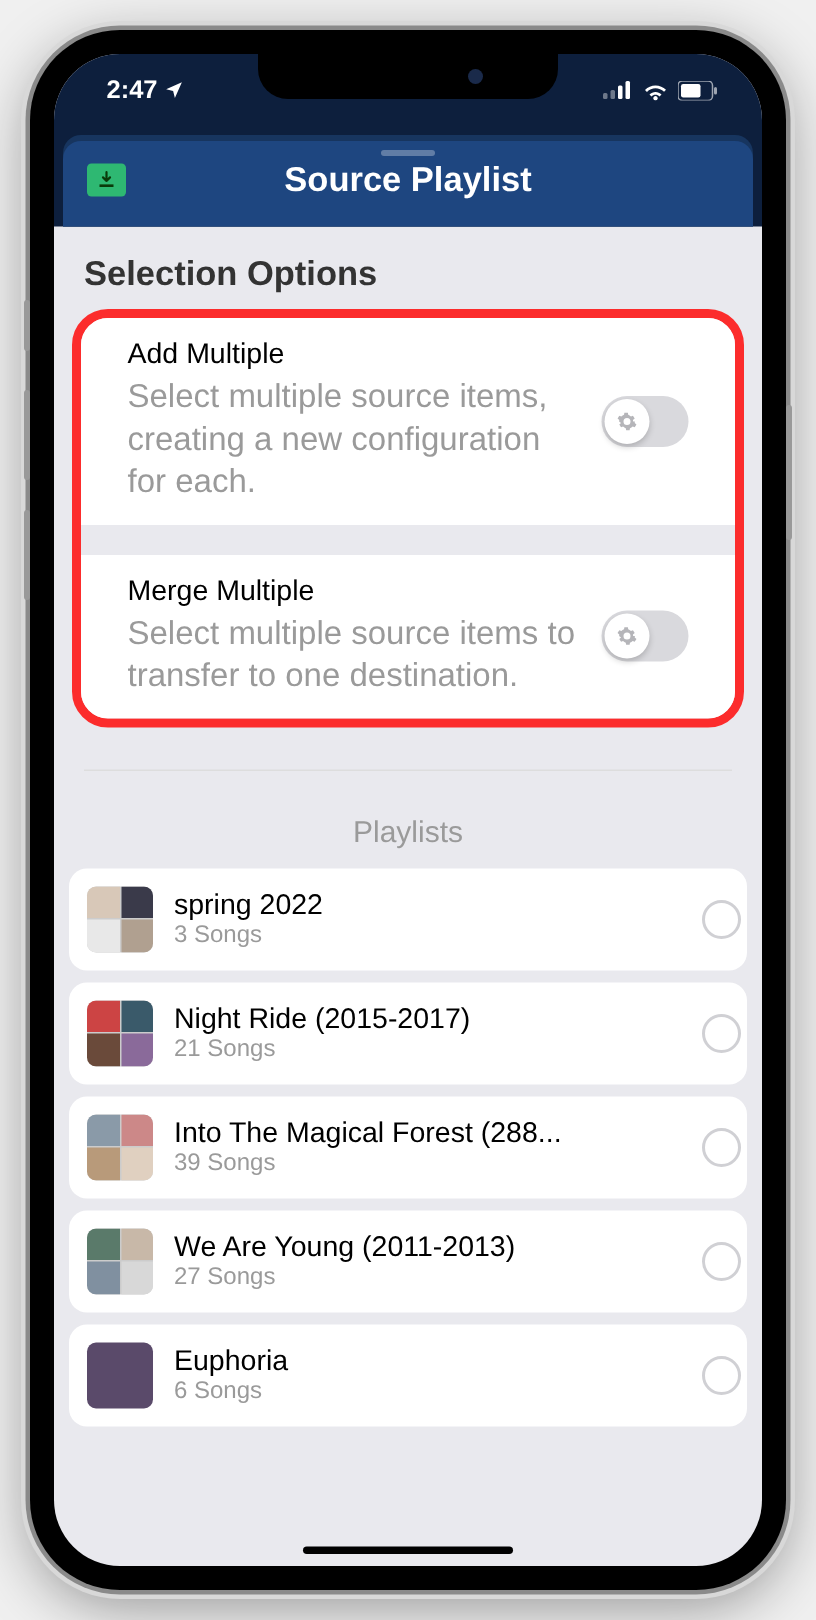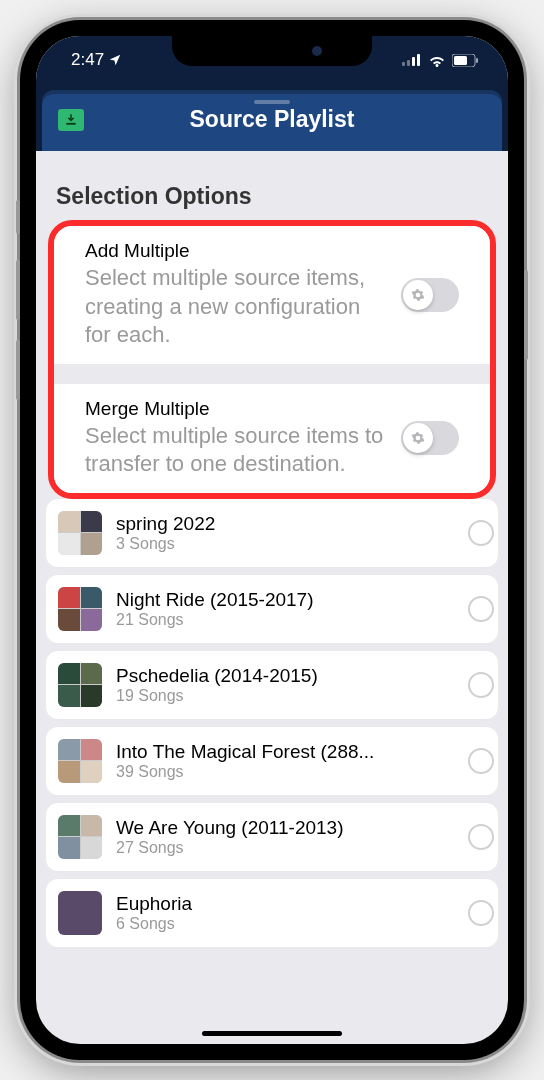--- a/index.html
+++ b/index.html
@@ -54,21 +54,21 @@
       border-radius: 50%;
     }
     .status-bar {
       height: 48px;
       background: #0d1f3d;
       display: flex;
       justify-content: space-between;
       align-items: center;
       padding: 0 30px 0 35px;
       color: #fff;
-      font-weight: 400;
+      font-weight: 700;
       font-size: 17px;
     }
     .status-left {
       display: flex;
       align-items: center;
       gap: 4px;
     }
     .status-right {
       display: flex;
       align-items: center;
@@ -124,21 +124,21 @@
       font-weight: 600;
       margin-right: 26px;
     }
     .content {
       padding: 0 10px;
     }
     .section-title {
       font-size: 23px;
       font-weight: 700;
       color: #333;
-      padding: 32px 10px 10px 10px;
+      padding: 18px 10px 10px 10px;
     }
     .highlight-box {
       border: 6px solid #fc2c2c;
       border-radius: 24px;
       padding: 0;
       overflow: hidden;
       margin: 0 2px;
     }
     .option-row {
       background: #fff;
@@ -344,20 +344,21 @@
           <div class="toggle">
             <div class="toggle-knob">
               <svg viewBox="0 0 24 24">
                 <path d="M12 8a4 4 0 100 8 4 4 0 000-8zm9 4a9 9 0 01-.2 1.8l2 1.5-2 3.4-2.3-.9a9 9 0 01-3.1 1.8l-.4 2.4h-4l-.4-2.4a9 9 0 01-3.1-1.8l-2.3.9-2-3.4 2-1.5A9 9 0 013 12a9 9 0 01.2-1.8l-2-1.5 2-3.4 2.3.9a9 9 0 013.1-1.8L9 2h4l.4 2.4a9 9 0 013.1 1.8l2.3-.9 2 3.4-2 1.5c.1.6.2 1.2.2 1.8z"></path>
               </svg>
             </div>
           </div>
         </div>
       </div>
 
+      <div class="playlists-label">Playlists</div>
 
       <div id="playlist-list">
           <div class="playlist-item">
             <div class="playlist-art">
               <div class="art-tile" style="background: rgb(216, 200, 184);"></div>
               <div class="art-tile" style="background: rgb(58, 58, 74);"></div>
               <div class="art-tile" style="background: rgb(232, 232, 232);"></div>
               <div class="art-tile" style="background: rgb(176, 160, 144);"></div>
             </div>
             <div class="playlist-info">
@@ -374,33 +375,20 @@
               <div class="art-tile" style="background: rgb(138, 106, 154);"></div>
             </div>
             <div class="playlist-info">
               <div class="playlist-name">Night Ride (2015-2017)</div>
               <div class="playlist-count">21 Songs</div>
             </div>
             <div class="radio"></div>
           </div>
           <div class="playlist-item">
             <div class="playlist-art">
-              <div class="art-tile" style="background: rgb(42, 74, 58);"></div>
-              <div class="art-tile" style="background: rgb(90, 106, 74);"></div>
-              <div class="art-tile" style="background: rgb(58, 90, 74);"></div>
-              <div class="art-tile" style="background: rgb(42, 58, 42);"></div>
-            </div>
-            <div class="playlist-info">
-              <div class="playlist-name">Pschedelia (2014-2015)</div>
-              <div class="playlist-count">19 Songs</div>
-            </div>
-            <div class="radio"></div>
-          </div>
-          <div class="playlist-item">
-            <div class="playlist-art">
               <div class="art-tile" style="background: rgb(138, 154, 168);"></div>
               <div class="art-tile" style="background: rgb(204, 136, 136);"></div>
               <div class="art-tile" style="background: rgb(184, 154, 122);"></div>
               <div class="art-tile" style="background: rgb(224, 208, 192);"></div>
             </div>
             <div class="playlist-info">
               <div class="playlist-name">Into The Magical Forest (288...</div>
               <div class="playlist-count">39 Songs</div>
             </div>
             <div class="radio"></div>

